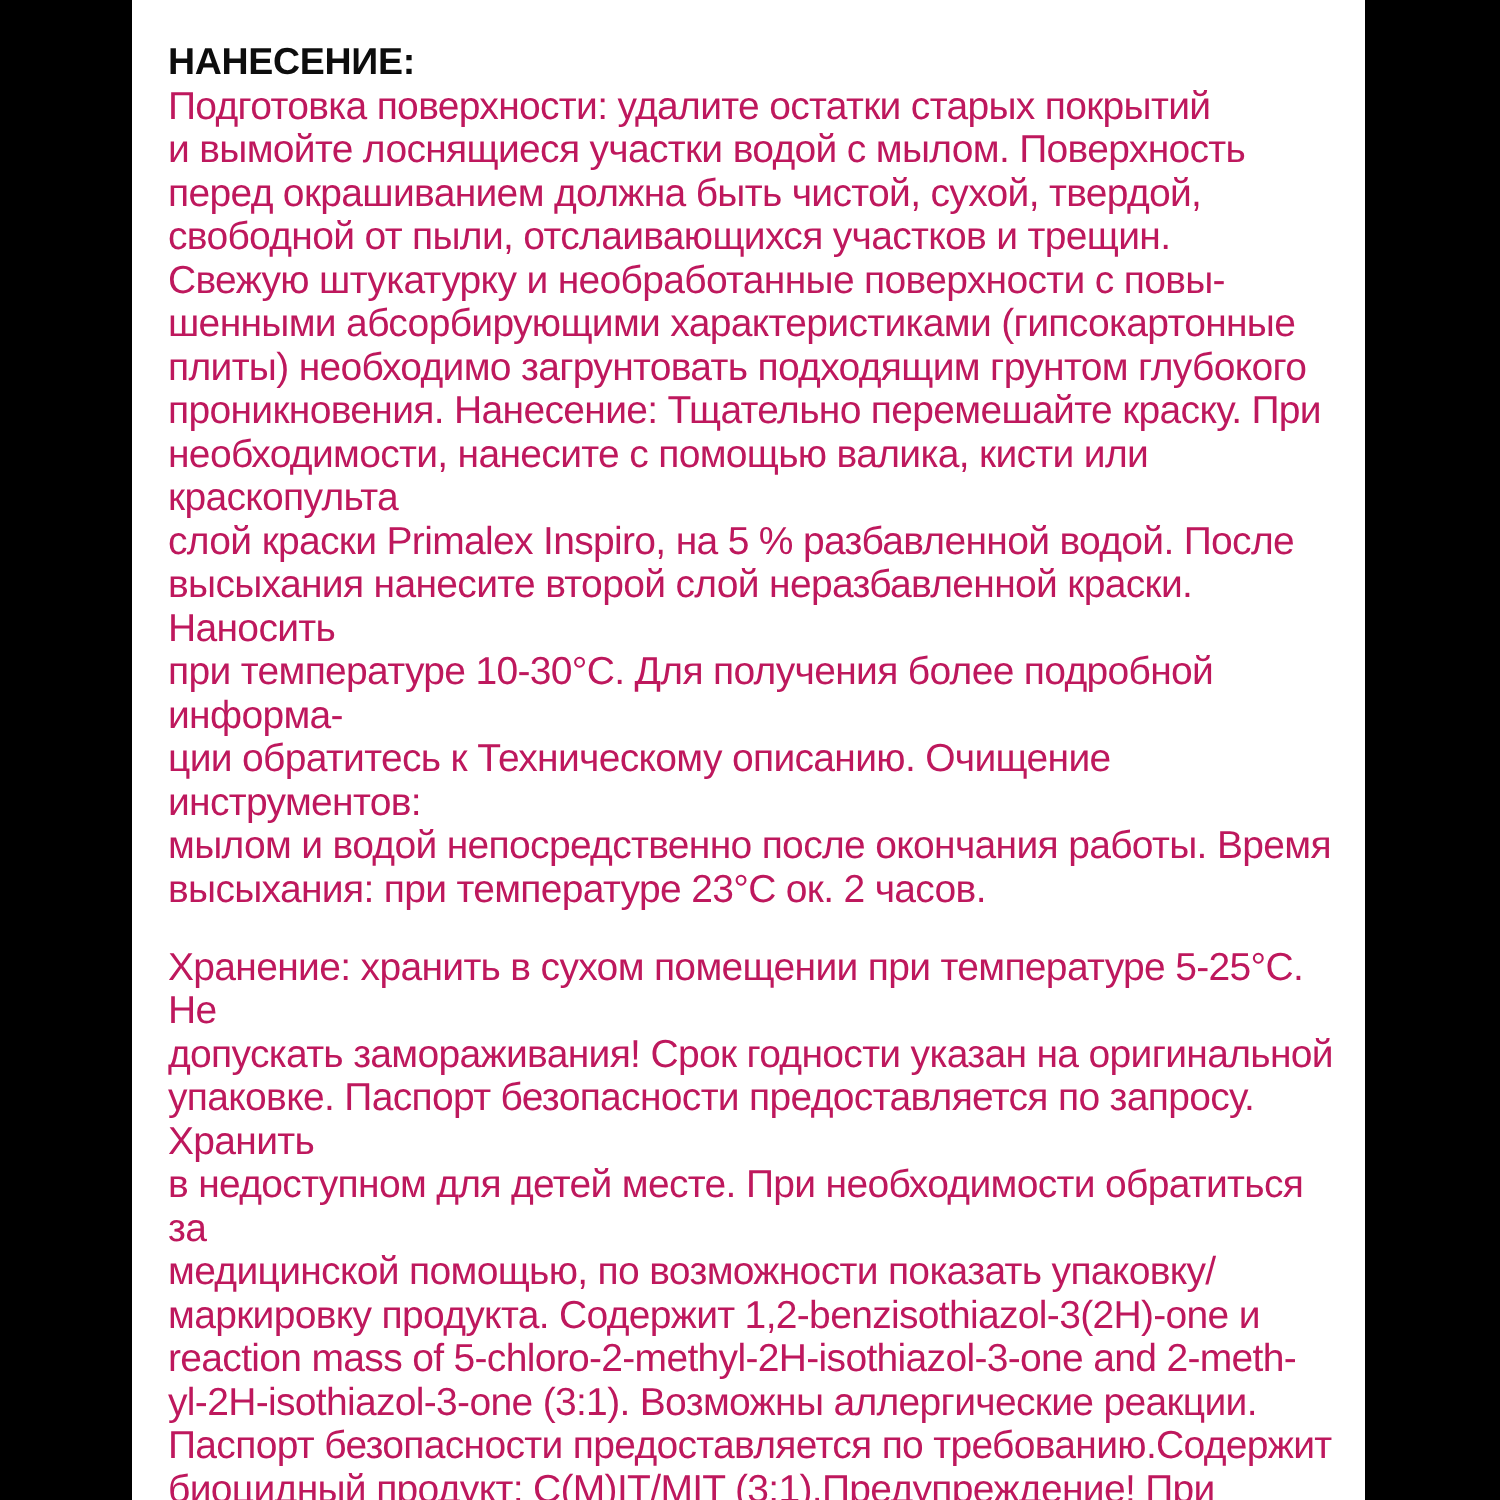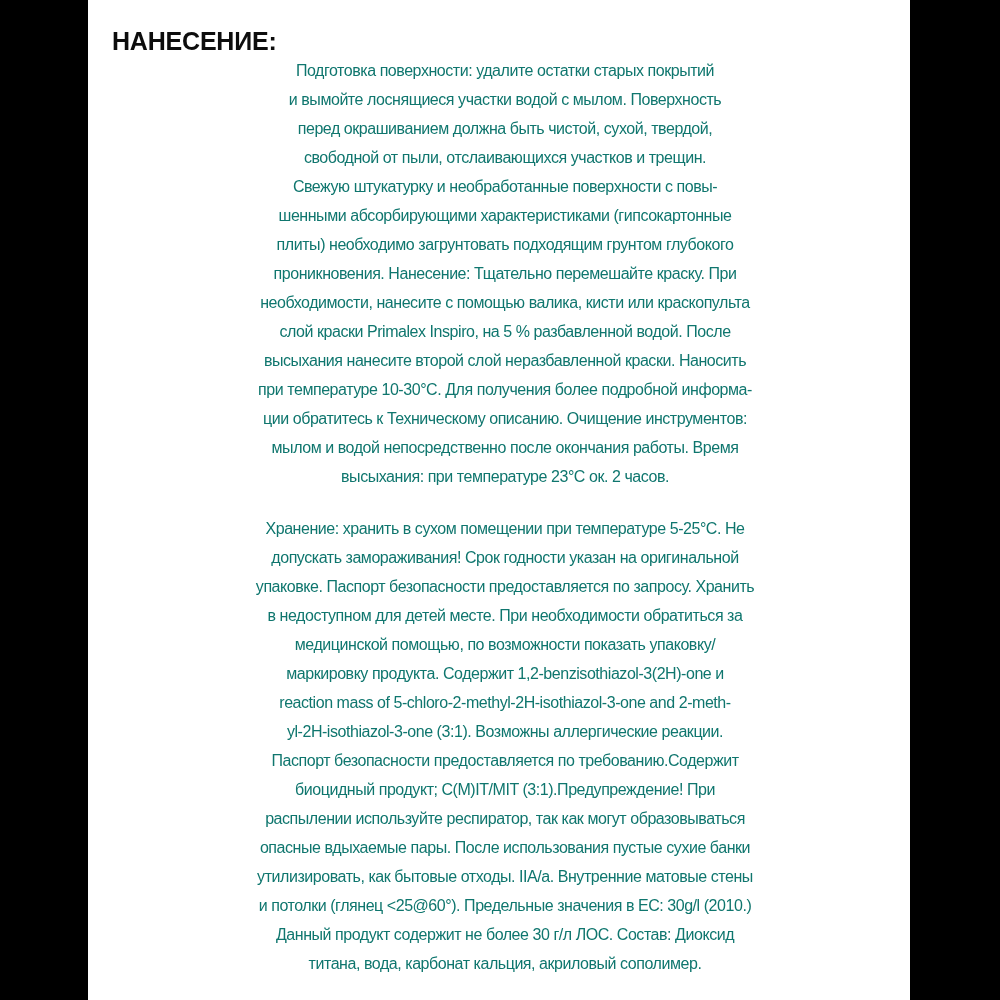--- a/index.html
+++ b/index.html
@@ -35,26 +35,25 @@
     color: #111111;
   }
   .section-heading {
     font-size: 25px;
     line-height: 29px;
     font-weight: 700;
     letter-spacing: -0.2px;
     color: #0d0d0d;
   }
   .para {
-    font-size: 16px;
+    font-size: 26px;
     line-height: 29px;
     letter-spacing: -0.45px;
     white-space: pre-line;
-    color: #0f766e;
-    text-align: center;
+    color: #be185d;
   }
   .section + .section {
     margin-top: 23px;
   }
 </style>
 </head>
 <body>
 
 <div class="page">
 

